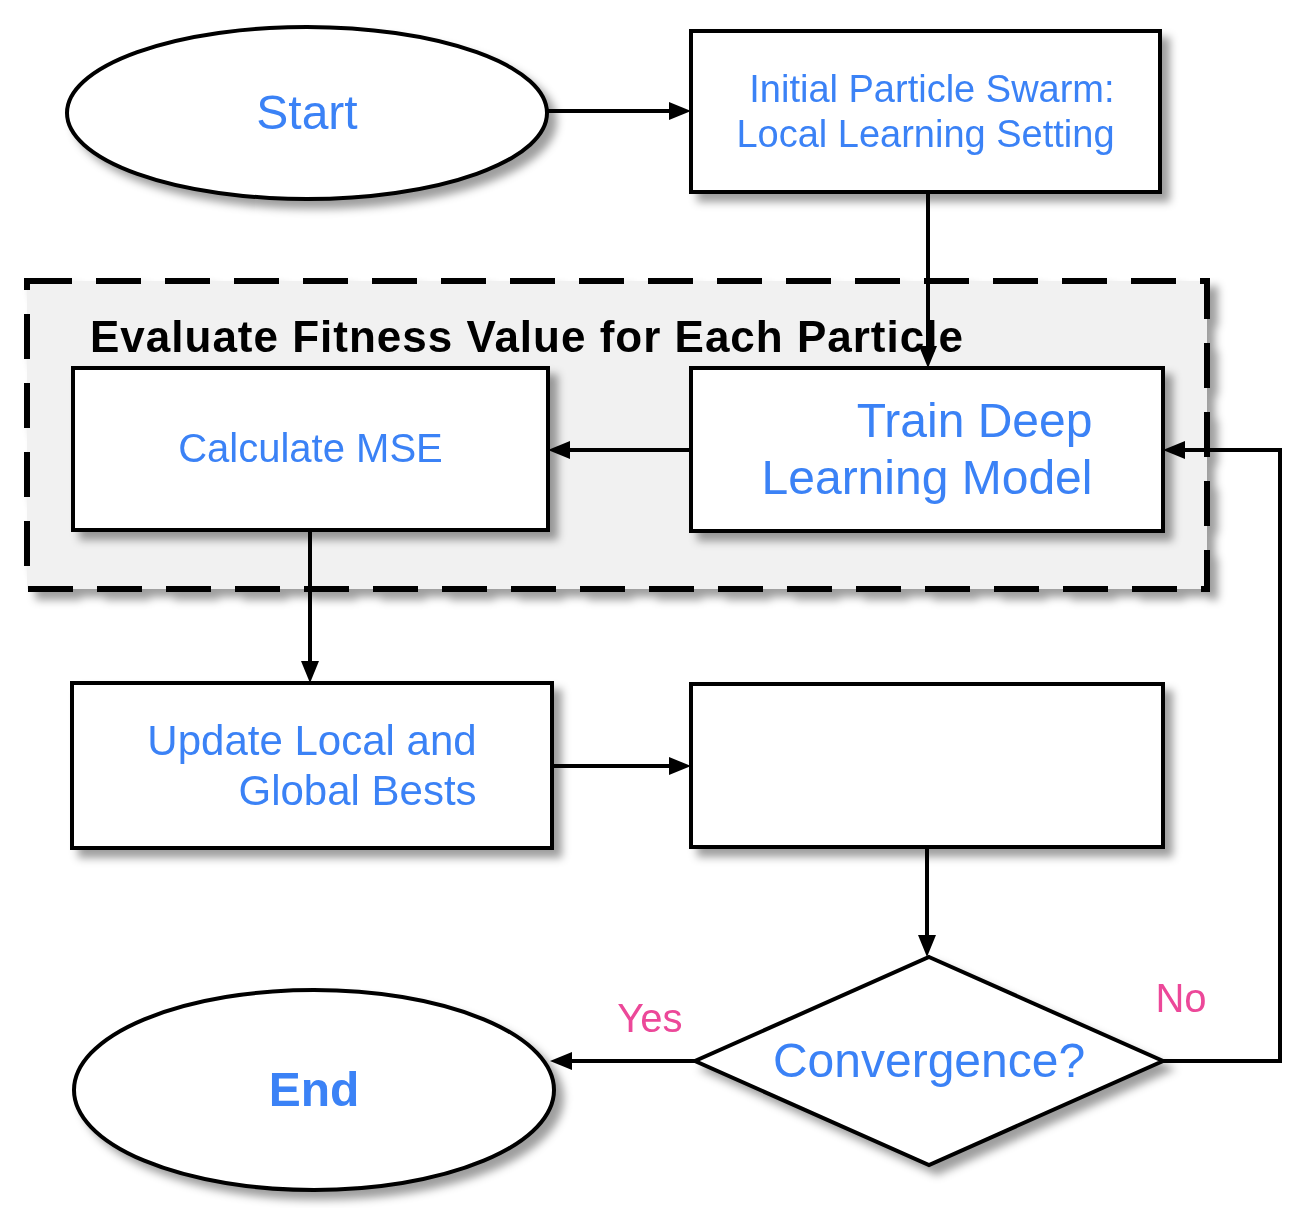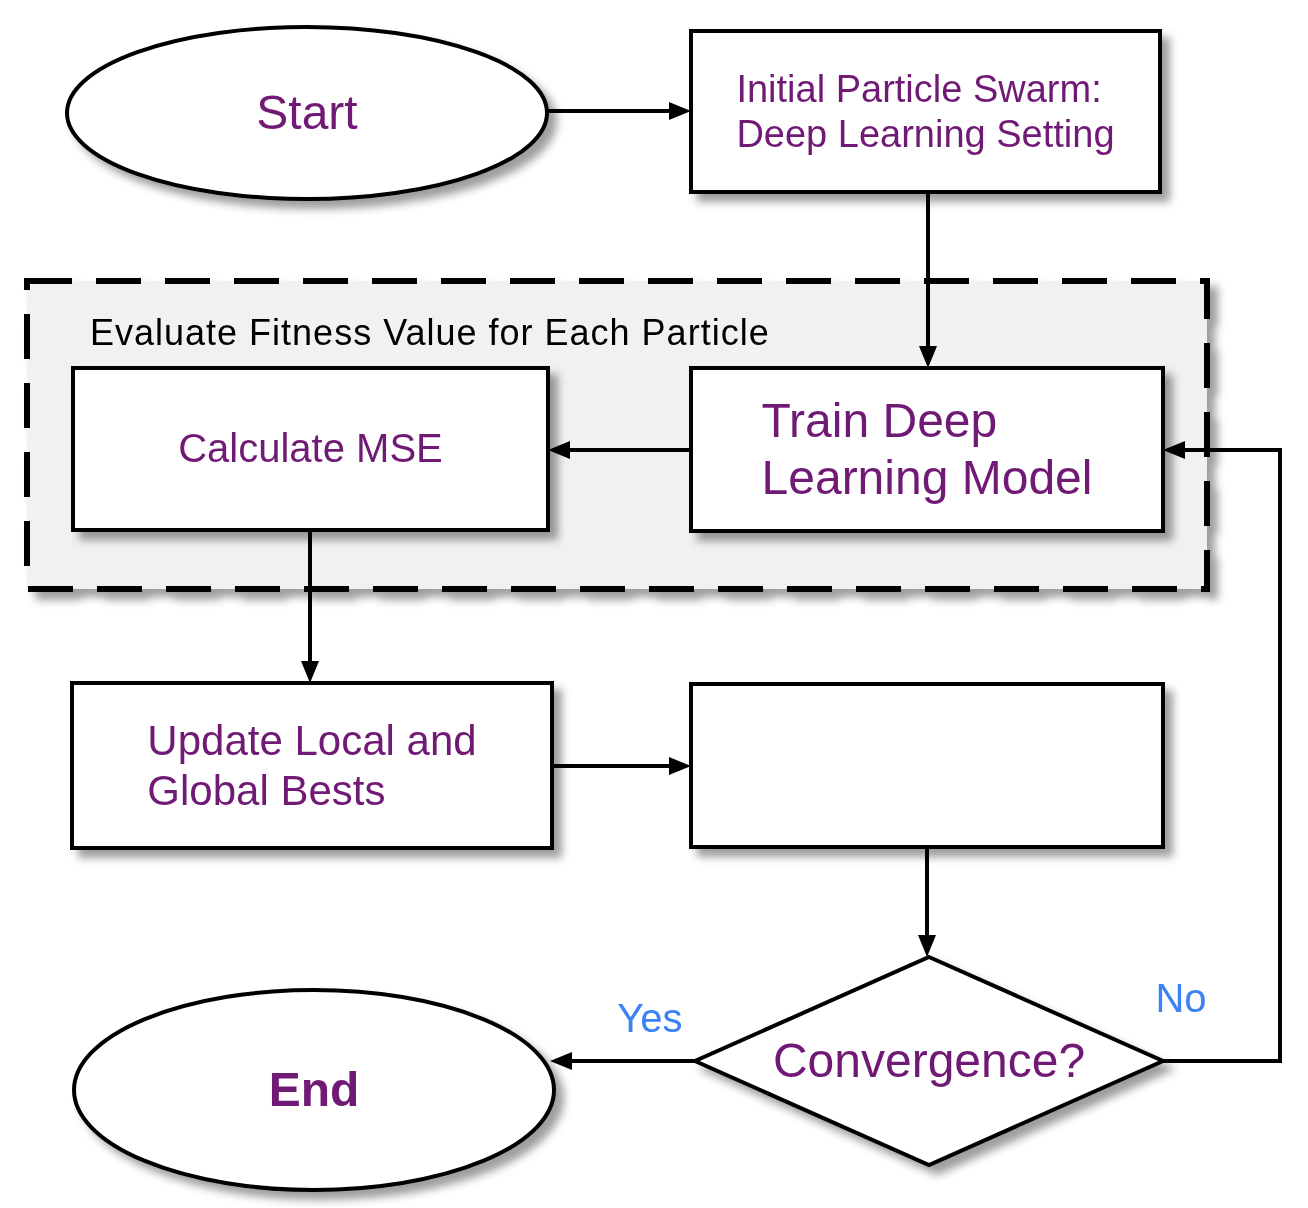--- a/index.html
+++ b/index.html
@@ -8,39 +8,39 @@
     width:1308px;height:1208px;
     background:#ffffff;
     font-family:"Liberation Sans", sans-serif;
     color:#000;
     overflow:hidden;
   }
   .canvas svg{position:absolute;left:0;top:0;}
   .node-label{
     position:absolute;
     display:flex;align-items:center;justify-content:center;
-    text-align:left;
+    text-align:right;
     white-space:pre-line;
     line-height:1.18;
-    color:#701a75;
+    color:#3b82f6;
     pointer-events:none;
   }
   .group-label{
     position:absolute;
-    font-weight:normal;
-    font-size:36px;
+    font-weight:bold;
+    font-size:44px;
     letter-spacing:1px;
     color:#000;
     pointer-events:none;
   }
   .edge-label{
     position:absolute;
     display:flex;align-items:center;justify-content:center;
     font-size:40px;
-    color:#3b82f6;
+    color:#ec4899;
     pointer-events:none;
   }
   .f-start{font-size:48px;}
   .f-init{font-size:38px;}
   .f-calc{font-size:40px;}
   .f-train{font-size:48px;}
   .f-bests{font-size:42px;}
   .f-part{font-size:42px;}
   .f-conv{font-size:48px;}
   .f-end{font-size:48px;}
@@ -86,21 +86,21 @@
     <path d="M927,847 L927,937" fill="none" stroke="#000" stroke-width="4" marker-end="url(#ah)"></path>
     <path d="M695,1061 L570,1061" fill="none" stroke="#000" stroke-width="4" marker-end="url(#ah)"></path>
     <path d="M1163,1061 L1280,1061 L1280,450 L1183,450" fill="none" stroke="#000" stroke-width="4" marker-end="url(#ah)"></path>
   </svg>
 
   <div class="group-label" style="left:90px; top:312px;">Evaluate Fitness Value for Each Particle</div>
 
   <div class="node-label f-start" style="left:72px; top:27px; width:470px; height:172px;">Start</div>
 
   <div class="node-label f-init" style="left:691px; top:31px; width:469px; height:161px;">Initial Particle Swarm:
-Deep Learning Setting</div>
+Local Learning Setting</div>
 
   <div class="node-label f-calc" style="left:73px; top:368px; width:475px; height:162px;">Calculate MSE</div>
 
   <div class="node-label f-train" style="left:691px; top:368px; width:472px; height:163px;">Train Deep
 Learning Model</div>
 
   <div class="node-label f-bests" style="left:72px; top:683px; width:480px; height:165px;">Update Local and
 Global Bests</div>
 
 

